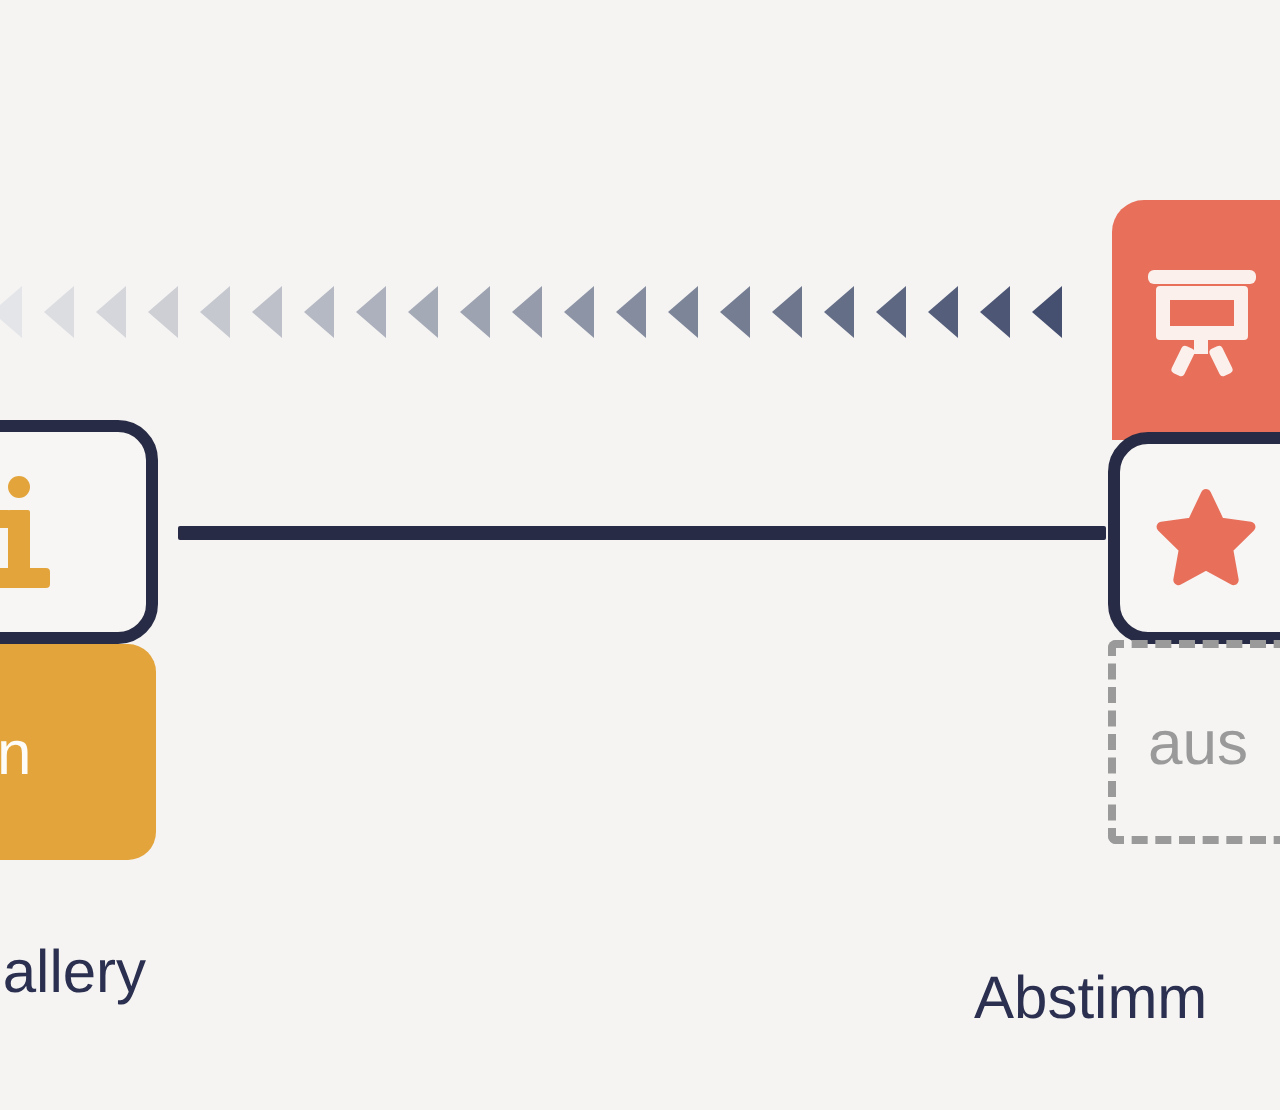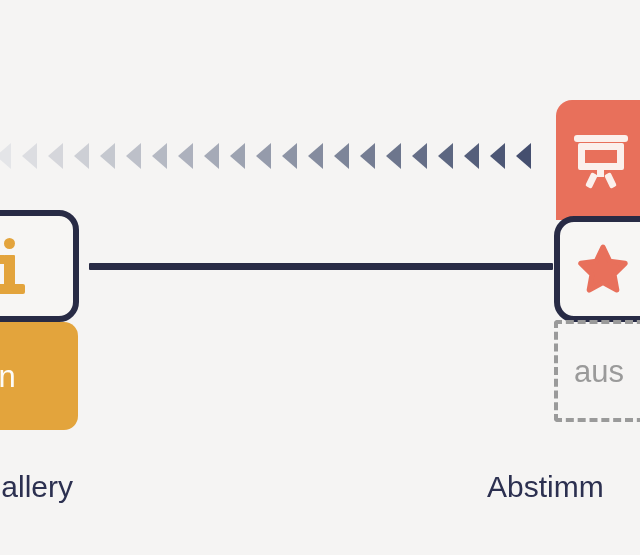--- a/index.html
+++ b/index.html
@@ -248,21 +248,21 @@
 
   
   .label {
     position: absolute;
     color: #2c3050;
     font-size: 30px;
     line-height: 1;
     white-space: nowrap;
   }
   .label-left { left: -62px; top: 472px; }
-  .label-right { left: 487px; top: 472px; }
+  .label-right { left: 487px; top: 485px; }
 </style>
 </head>
 <body>
 
 <div id="canvas">
 
   <div class="arrow-chain" id="arrow-chain">
       <span class="arrow" style="color: rgb(228, 229, 232);"></span>
       <span class="arrow" style="color: rgb(220, 221, 225);"></span>
       <span class="arrow" style="color: rgb(213, 214, 219);"></span>

